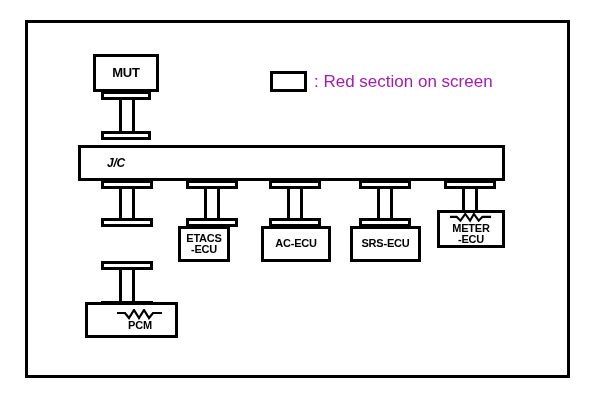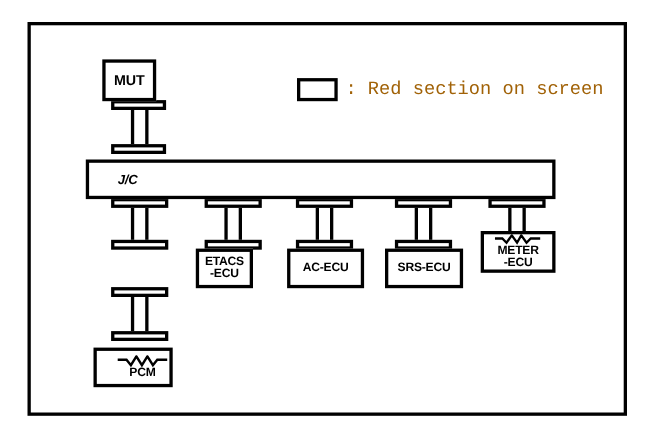--- a/index.html
+++ b/index.html
@@ -97,23 +97,23 @@
   }
   .legend-swatch {
     width: 37px;
     height: 21px;
     border: 3px solid #000000;
     box-sizing: border-box;
     background: #ffffff;
     flex: none;
   }
   .legend-text {
-    font-family: Liberation Mono, monospace;
+    font-family: Liberation Sans, sans-serif;
     font-size: 17px;
-    color: #a16207;
+    color: #a21caf;
     margin-left: 7px;
     white-space: nowrap;
   }
   
   .figure-id {
     position: absolute;
     right: 37px;
     bottom: 30px;
     font-family: "Liberation Sans", sans-serif;
     font-size: 17px;
@@ -127,21 +127,21 @@
 
 <div id="canvas">
 
   <div class="frame"></div>
 
   <div class="legend" style="left:270px; top:71px;">
     <div class="legend-swatch"></div>
     <div class="legend-text">: Red section on screen</div>
   </div>
 
-  <div class="node mut" style="left:93px; top:54px; width:49px; height:38px;">
+  <div class="node mut" style="left:93px; top:54px; width:66px; height:38px;">
     <span class="label">MUT</span>
   </div>
 
   <div class="plate" style="left:101px; top:91px; width:50px; height:9px;"></div>
   <div class="wire" style="left:119px; top:99px; height:33px;"></div>
   <div class="wire" style="left:132px; top:99px; height:33px;"></div>
   <div class="plate" style="left:101px; top:131px; width:50px; height:9px;"></div>
 
   <div class="node jc" style="left:78px; top:145px; width:427px; height:36px;font-style:italic;">
     <span class="label">J/C</span>
@@ -151,21 +151,21 @@
   <div class="wire" style="left:119px; top:188px; height:31px;"></div>
   <div class="wire" style="left:132px; top:188px; height:31px;"></div>
   <div class="plate" style="left:101px; top:218px; width:52px; height:9px;"></div>
 
 
   <div class="plate" style="left:101px; top:261px; width:52px; height:9px;"></div>
   <div class="wire" style="left:119px; top:269px; height:33px;"></div>
   <div class="wire" style="left:132px; top:269px; height:33px;"></div>
   <div class="plate" style="left:101px; top:301px; width:52px; height:9px;"></div>
 
-  <div class="node" style="left:85px; top:316px; width:72px; height:36px;padding-left:17px;">
+  <div class="node" style="left:85px; top:302px; width:93px; height:36px;padding-left:17px;">
     <svg class="resistor" width="48" height="11" viewBox="0 0 48 11">
       <path d="M1 4 H9 L13 9 L18 1 L23 9 L28 1 L33 9 L37 4 H46" fill="none" stroke="#000000" stroke-width="2.2" stroke-linejoin="miter"></path>
     </svg>
     <span class="label">PCM</span>
   </div>
 
   <div class="plate" style="left:186px; top:180px; width:52px; height:9px;"></div>
   <div class="wire" style="left:204px; top:188px; height:31px;"></div>
   <div class="wire" style="left:217px; top:188px; height:31px;"></div>
   <div class="plate" style="left:186px; top:218px; width:52px; height:9px;"></div>

